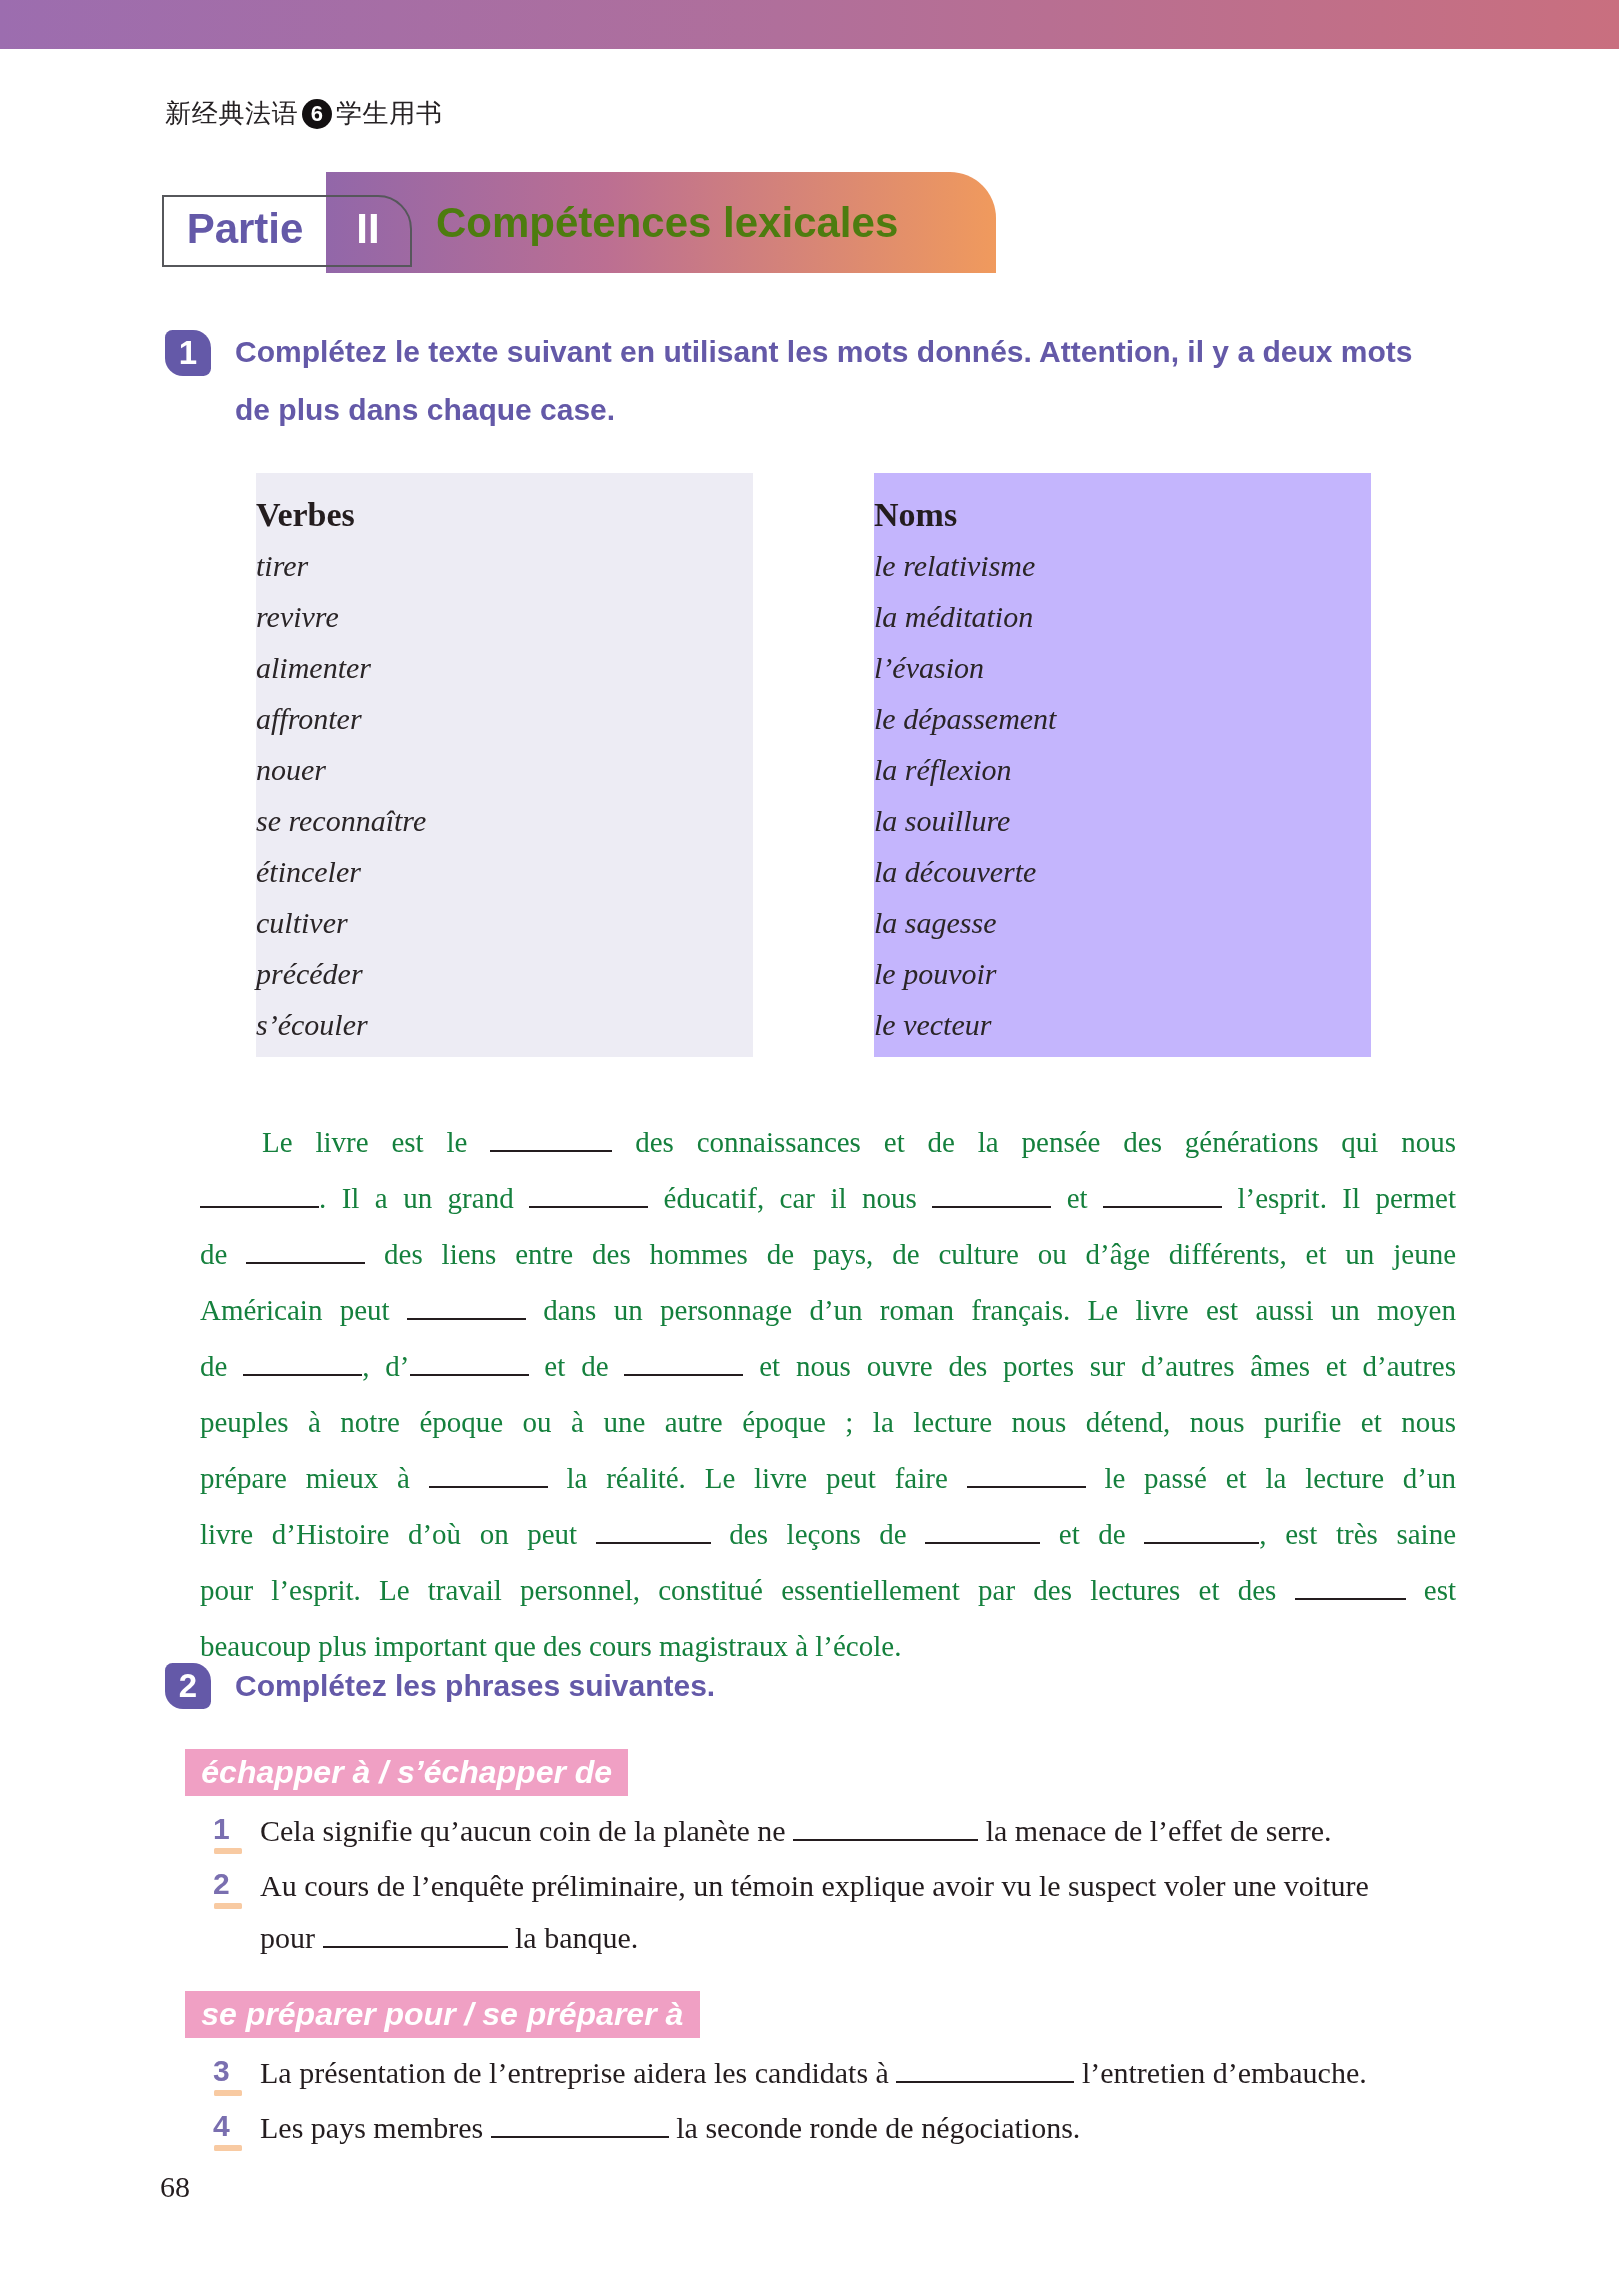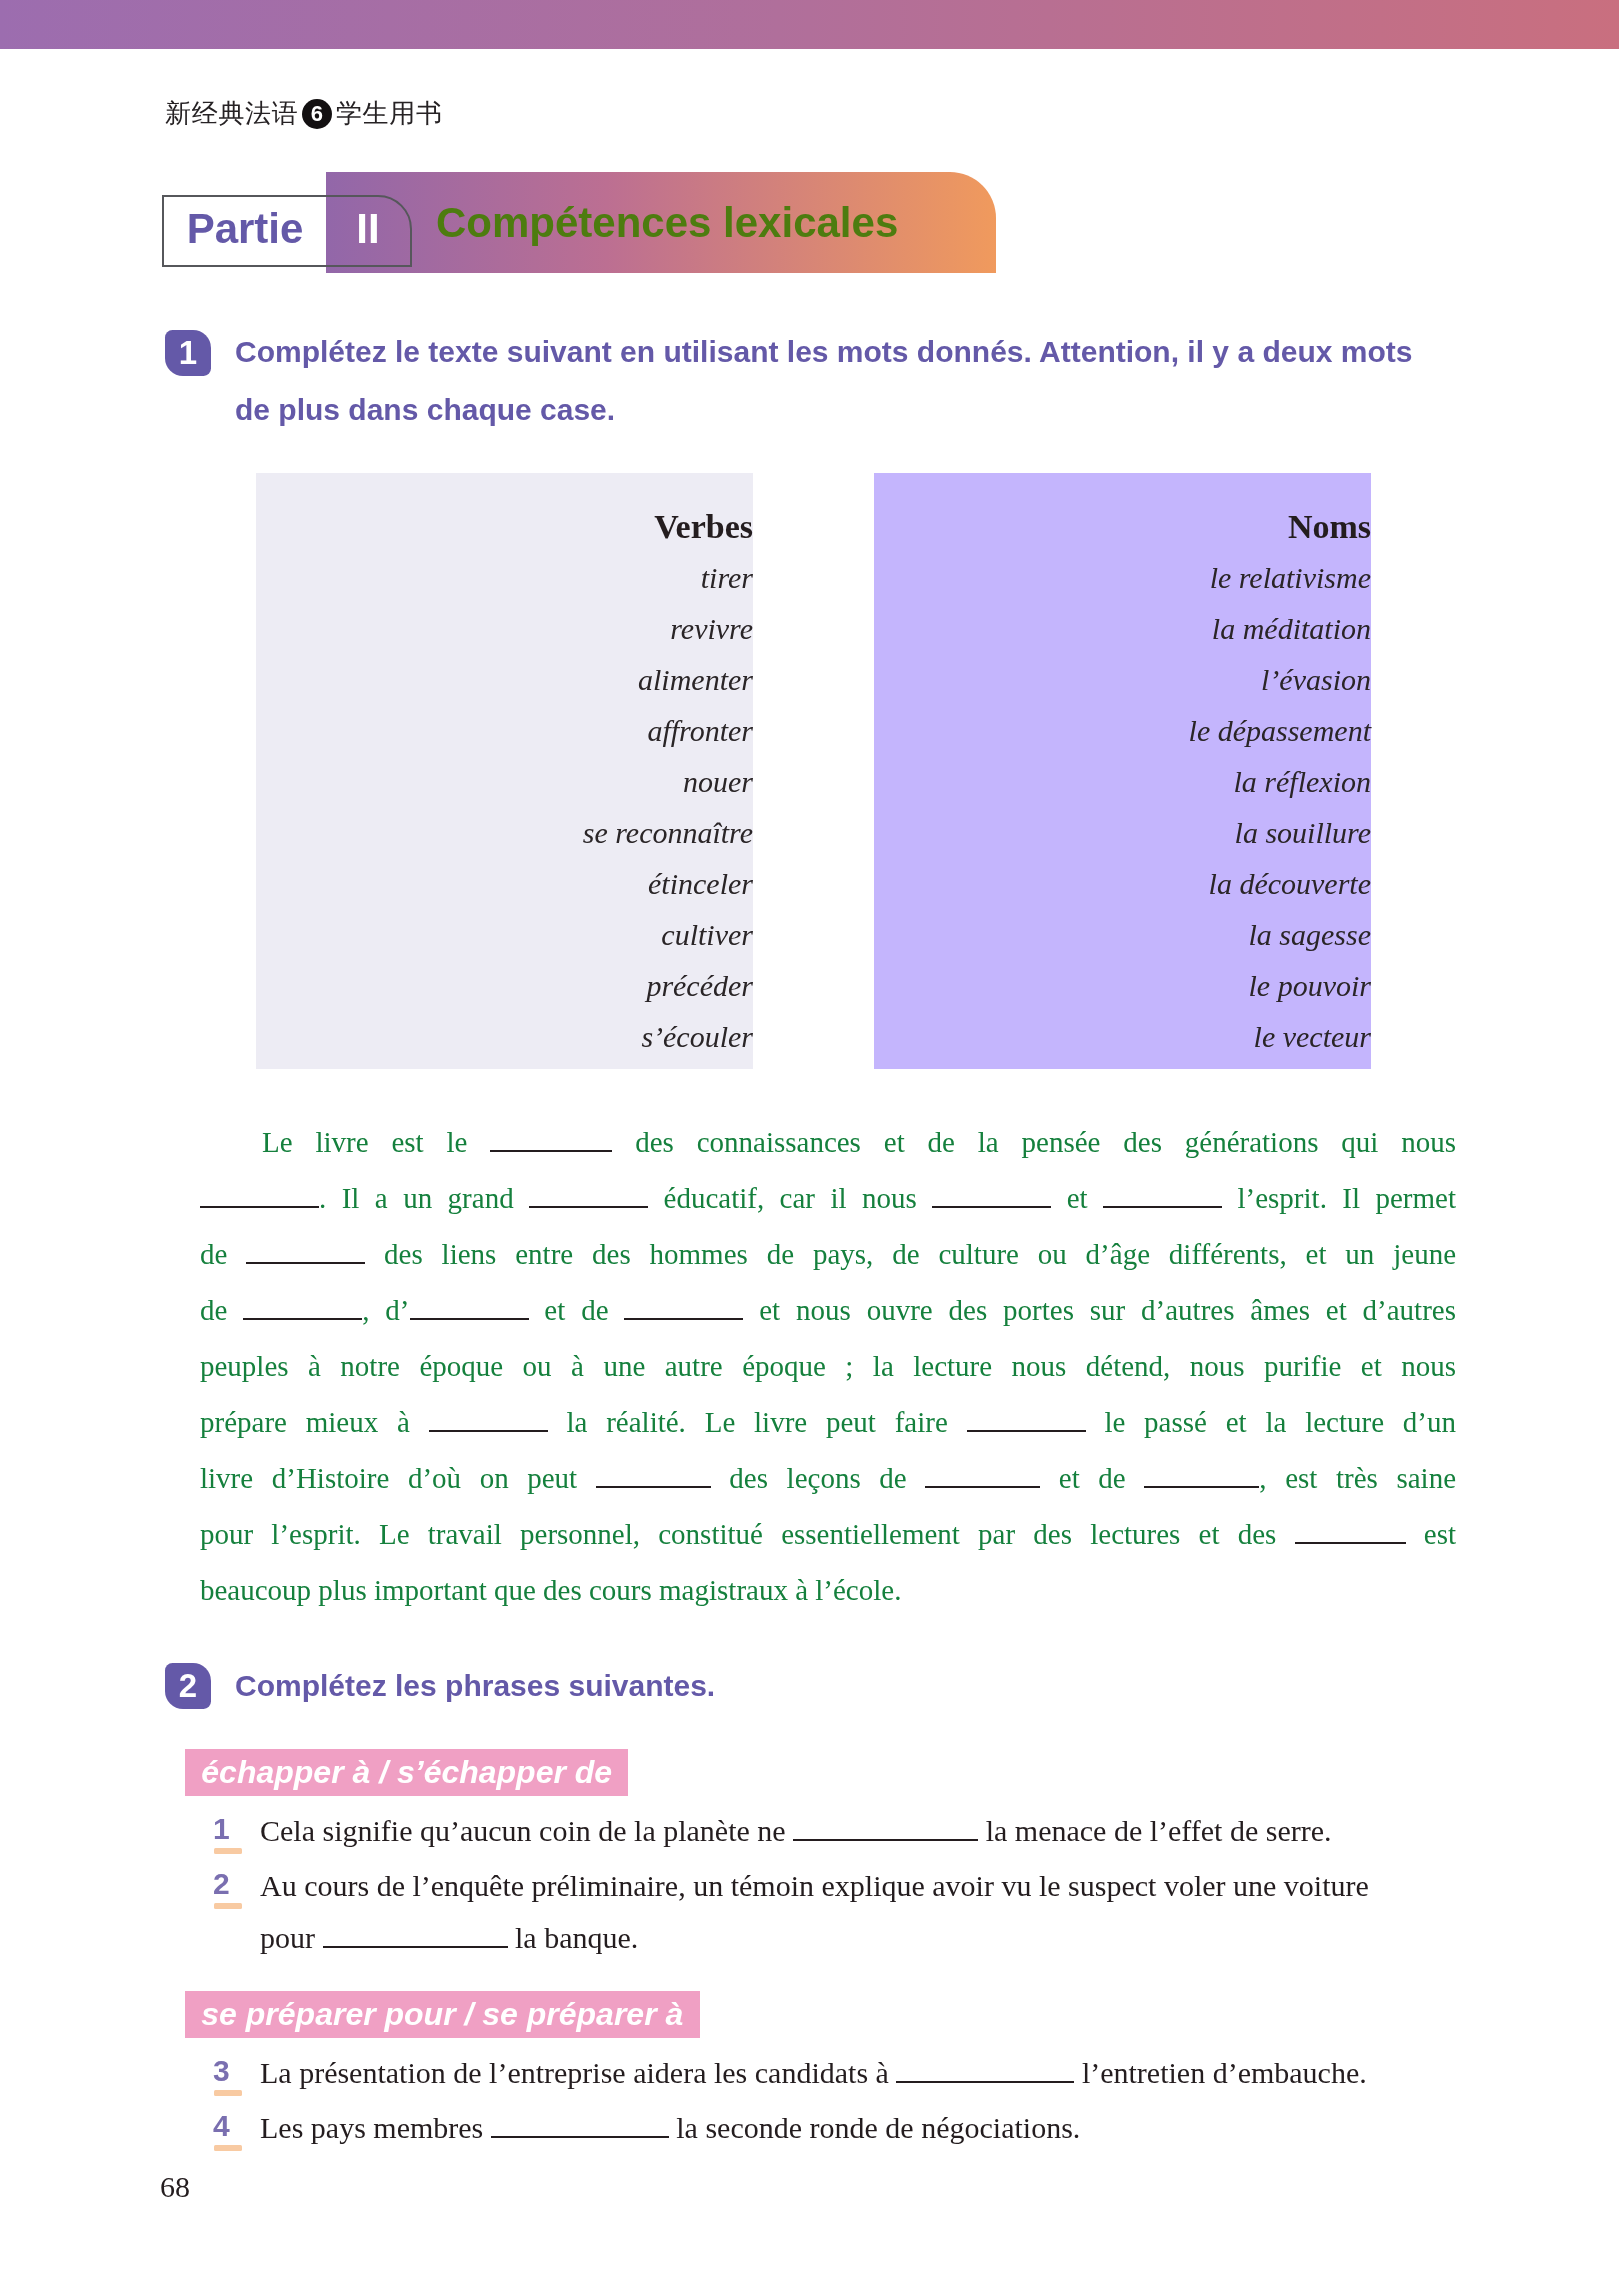--- a/index.html
+++ b/index.html
@@ -35,21 +35,21 @@
     border-radius:7.4px 18px 7.4px 18px;text-align:center;line-height:46px;
     font-family:"Liberation Sans","DejaVu Sans",sans-serif;font-weight:700;font-size:33px;}
   #ex1-badge{left:165px;top:330px;}
   #ex2-badge{left:165px;top:1663px;}
   .extitle{position:absolute;left:235px;font-family:"Liberation Sans","DejaVu Sans",sans-serif;
     font-weight:700;font-size:30px;color:#6459a8;}
   #ex1-title{top:323px;}
   #ex1-title .tline{line-height:58px;white-space:nowrap;}
   #ex2-title{top:1663px;line-height:46px;white-space:nowrap;}
   
-  .wordbox{position:absolute;top:473px;width:497px;height:584px;text-align:right;padding-top:12px;}
+  .wordbox{position:absolute;top:473px;width:497px;height:584px;text-align:left;padding-top:0;}
   #box-verbes{left:256px;background:#edecf4;}
   #box-noms{left:874px;background:#c4b5fd;}
   .boxtitle{padding-top:22px;font-weight:700;font-size:34px;line-height:39px;color:#241d1f;}
   .witems{margin-top:6px;}
   .witem{font-style:italic;font-size:30px;line-height:51px;color:#2a2527;}
   
   #para{position:absolute;left:200px;top:1114px;width:1256px;font-size:29px;color:#15803d;}
   .pline{line-height:56px;text-align:justify;text-align-last:justify;}
   .pline.first{padding-left:62px;}
   .pline.last{text-align-last:left;}
@@ -123,20 +123,21 @@
       <div class="witem">la sagesse</div>
       <div class="witem">le pouvoir</div>
       <div class="witem">le vecteur</div>
     </div>
 </div>
 
 <div id="para">
     <div class="pline first">Le livre est le <span class="blank" style="width: 122px;"></span> des connaissances et de la pensée des générations qui nous</div>
     <div class="pline"><span class="blank" style="width: 119px;"></span>. Il a un grand <span class="blank" style="width: 119px;"></span> éducatif, car il nous <span class="blank" style="width: 119px;"></span> et <span class="blank" style="width: 119px;"></span> l’esprit. Il permet</div>
     <div class="pline">de <span class="blank" style="width: 119px;"></span> des liens entre des hommes de pays, de culture ou d’âge différents, et un jeune</div>
+    <div class="pline">Américain peut <span class="blank" style="width: 119px;"></span> dans un personnage d’un roman français. Le livre est aussi un moyen</div>
     <div class="pline">de <span class="blank" style="width: 119px;"></span>, d’<span class="blank" style="width: 119px;"></span> et de <span class="blank" style="width: 119px;"></span> et nous ouvre des portes sur d’autres âmes et d’autres</div>
     <div class="pline">peuples à notre époque ou à une autre époque ; la lecture nous détend, nous purifie et nous</div>
     <div class="pline">prépare mieux à <span class="blank" style="width: 119px;"></span> la réalité. Le livre peut faire <span class="blank" style="width: 119px;"></span> le passé et la lecture d’un</div>
     <div class="pline">livre d’Histoire d’où on peut <span class="blank" style="width: 115px;"></span> des leçons de <span class="blank" style="width: 115px;"></span> et de <span class="blank" style="width: 115px;"></span>, est très saine</div>
     <div class="pline">pour l’esprit. Le travail personnel, constitué essentiellement par des lectures et des <span class="blank" style="width: 111px;"></span> est</div>
     <div class="pline last">beaucoup plus important que des cours magistraux à l’école.</div>
   </div>
 
 <div class="exbadge" id="ex2-badge">2</div>
 <div class="extitle" id="ex2-title">Complétez les phrases suivantes.</div>

